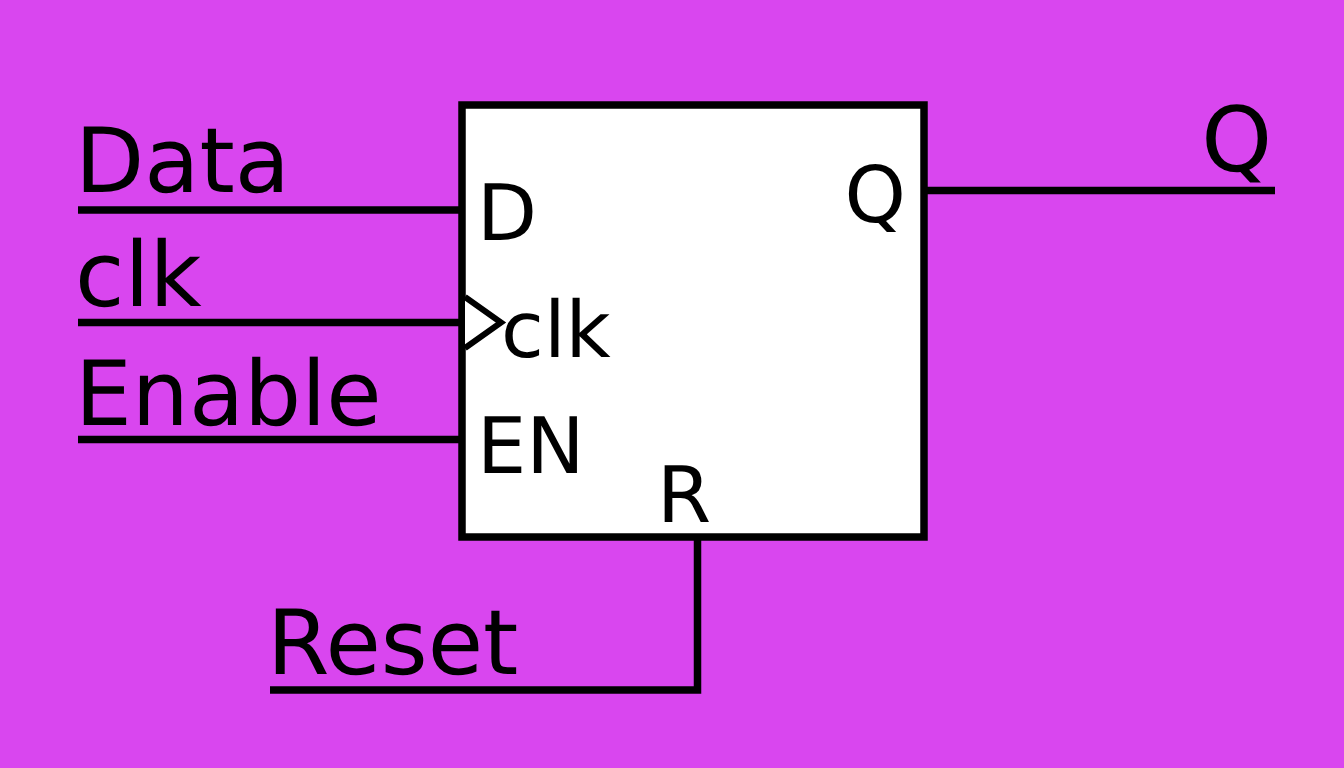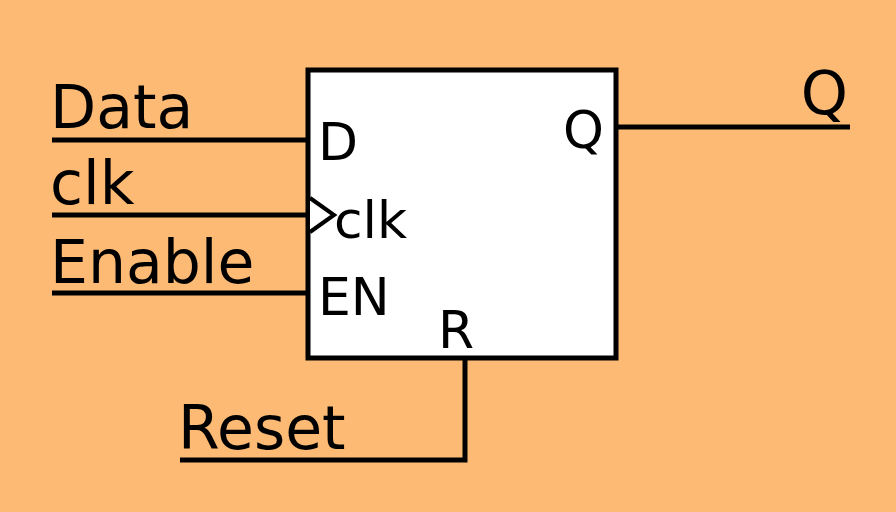--- a/index.html
+++ b/index.html
@@ -4,21 +4,21 @@
 <style>
   html, body {
     margin: 0;
     padding: 0;
     background: #ffffff;
   }
   #canvas {
     position: relative;
     width: 896px;
     height: 512px;
-    background: #fdba74;
+    background: #d946ef;
     overflow: hidden;
     font-family: "DejaVu Sans", "Liberation Sans", sans-serif;
   }
   #schematic {
     position: absolute;
     top: 0;
     left: 0;
     width: 896px;
     height: 512px;
   }

